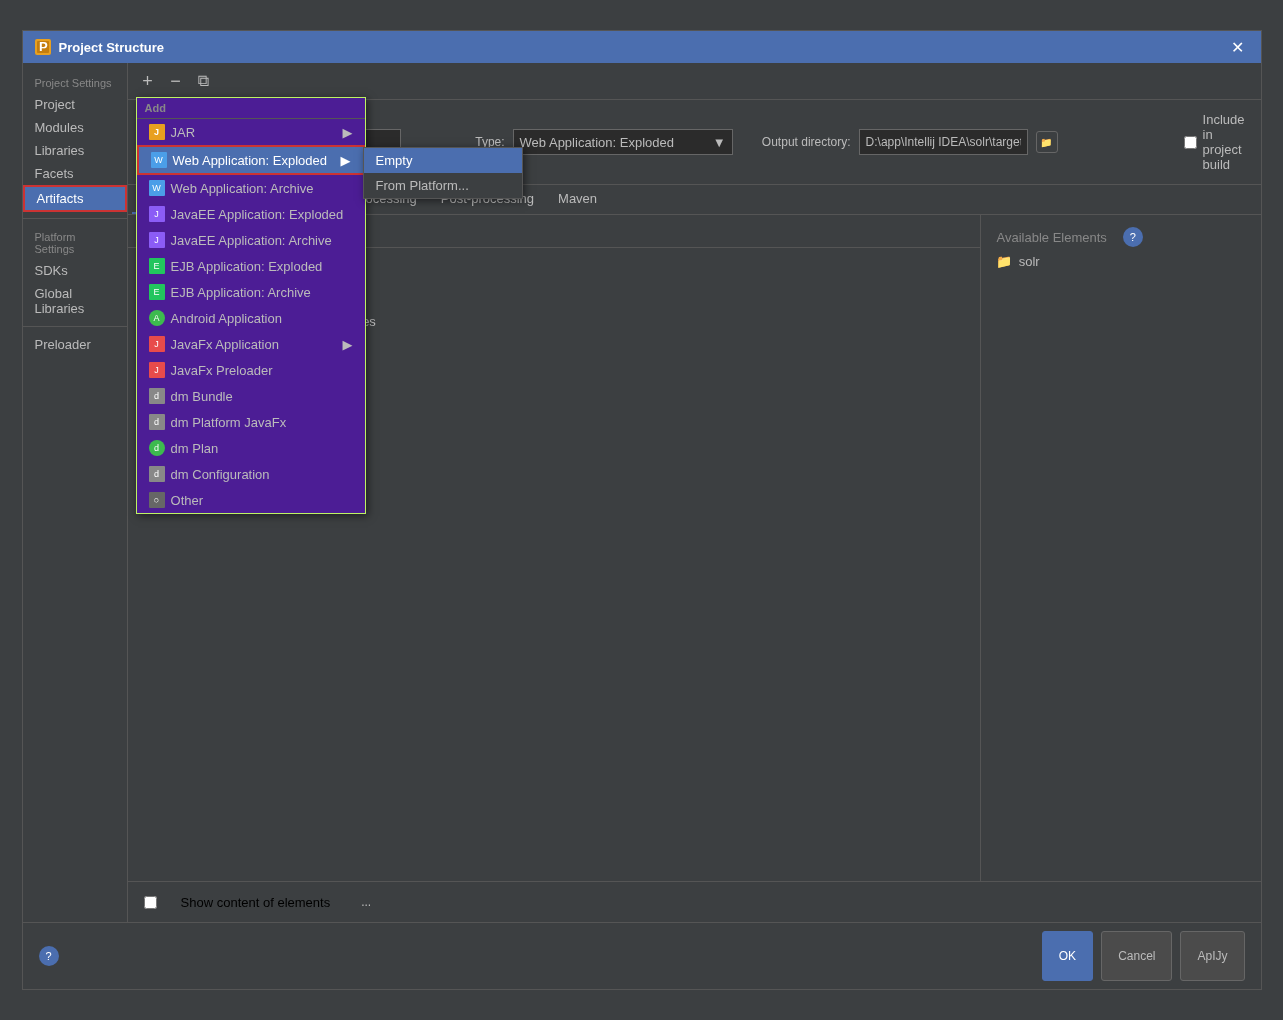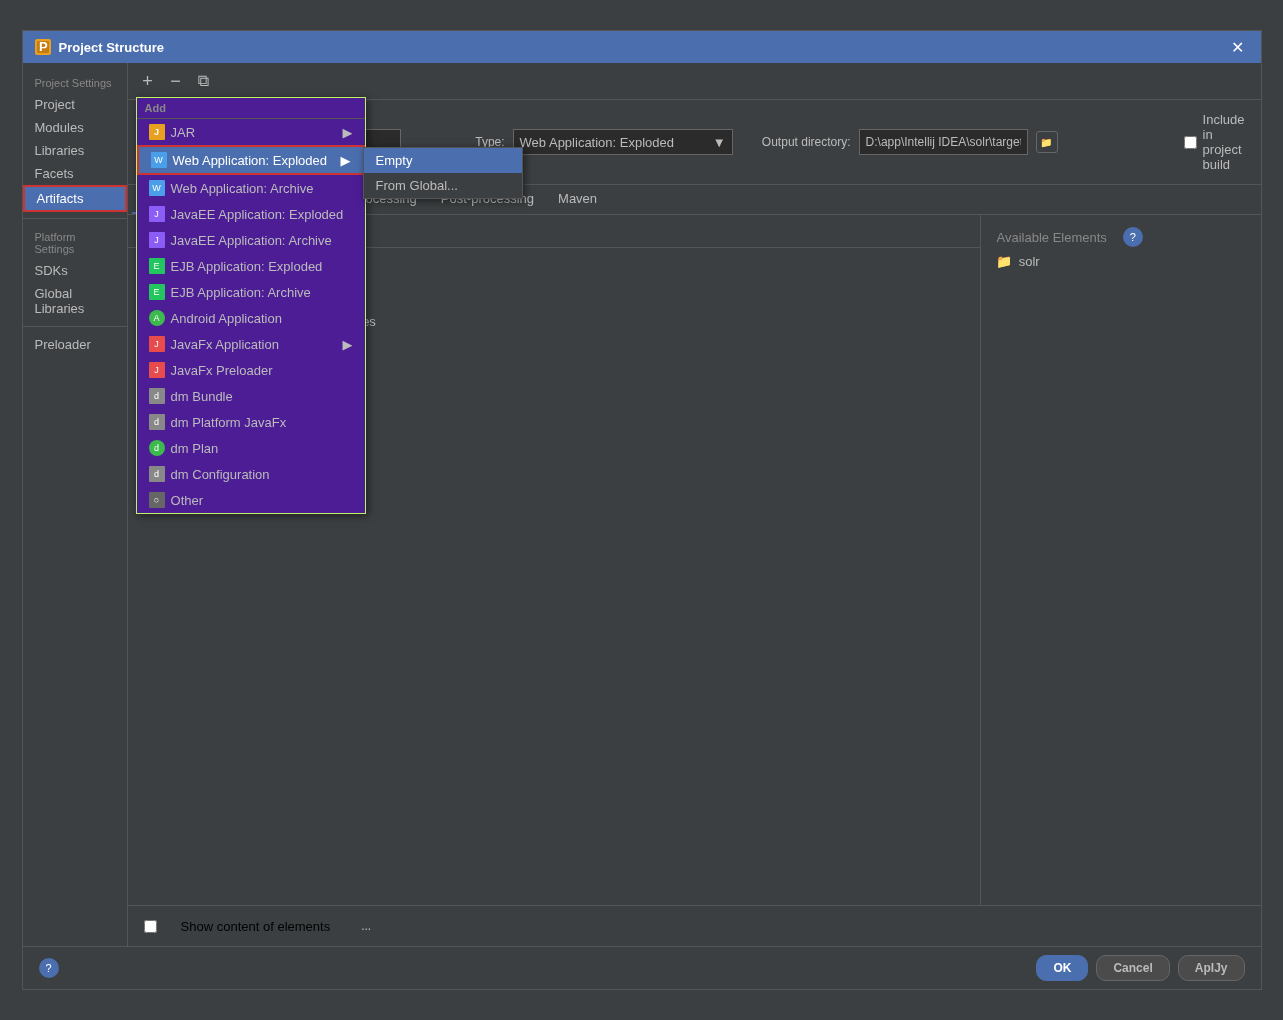--- a/index.html
+++ b/index.html
@@ -42,21 +42,21 @@
     .right-panel { width: 280px; overflow: auto; padding: 8px; }
     .panel-toolbar { display: flex; align-items: center; padding: 4px 8px; gap: 4px; border-bottom: 1px solid #555; }
     .tree-item { padding: 3px 8px; display: flex; align-items: center; gap: 6px; color: #bbb; cursor: pointer; }
     .folder-icon { color: #e8a020; font-size: 12px; }
     .file-icon { color: #4b9ee8; font-size: 12px; }
     .available-label { color: #888; font-size: 12px; padding: 4px 8px; display: flex; align-items: center; gap: 16px; }
     .available-item { padding: 3px 8px; display: flex; align-items: center; gap: 6px; color: #bbb; cursor: pointer; }
     .folder-item { color: #e8a020; }
     .bottom-bar { padding: 8px 16px; display: flex; align-items: center; gap: 24px; border-top: 1px solid #555; }
     .dialog-footer { display: flex; justify-content: flex-end; align-items: center; padding: 8px 16px; gap: 8px; border-top: 1px solid #555; background: #3c3f41; }
-    .footer-btn { padding: 5px 16px; border: 1px solid #666; background: #4b4b4b; color: #bbb; cursor: pointer; border-radius: 10px; font-size: 12px; font-weight: bold; }
+    .footer-btn { padding: 17px 16px; border: 1px solid #666; background: #4b4b4b; color: #bbb; cursor: pointer; border-radius: 3px; font-size: 12px; }
     .footer-btn.primary { background: #4b6eaf; color: white; border-color: #4b6eaf; }
     .red-box { border: 2px solid #cc3333 !important; }
     .help-btn { width: 20px; height: 20px; border-radius: 50%; background: #4b6eaf; color: white; display: flex; align-items: center; justify-content: center; font-size: 11px; cursor: pointer; }
     .icon-small { width: 16px; height: 16px; display: inline-flex; align-items: center; justify-content: center; font-size: 11px; flex-shrink: 0; }
     .icon-jar { background: #e8a020; color: white; border-radius: 1px; font-size: 9px; font-weight: bold; }
     .icon-web { background: #4b9ee8; color: white; border-radius: 1px; font-size: 9px; }
     .icon-javaee { background: #8b5cf6; color: white; border-radius: 1px; font-size: 9px; }
     .icon-ejb { background: #22c55e; color: white; border-radius: 1px; font-size: 9px; }
     .icon-android { background: #3dba4e; color: white; border-radius: 50%; font-size: 9px; }
     .icon-javafx { background: #e84b4b; color: white; border-radius: 1px; font-size: 9px; }
@@ -132,21 +132,21 @@
             <div class="dropdown-item highlighted" style="border:2px solid #cc3333; position:relative;">
               <span class="icon-small icon-web">W</span>
               <span>Web Application: Exploded</span>
               <span class="dropdown-arrow">▶</span>
 
               <div class="submenu" style="top:0; left:100%; min-width:160px; border:1px solid #555;">
                 <div class="submenu-item highlighted">
                   <span>Empty</span>
                 </div>
                 <div class="submenu-item">
-                  <span>From Global...</span>
+                  <span>From Platform...</span>
                 </div>
               </div>
             </div>
 
             <div class="dropdown-item">
               <span class="icon-small icon-web">W</span>
               <span>Web Application: Archive</span>
             </div>
 
             <div class="dropdown-item">

